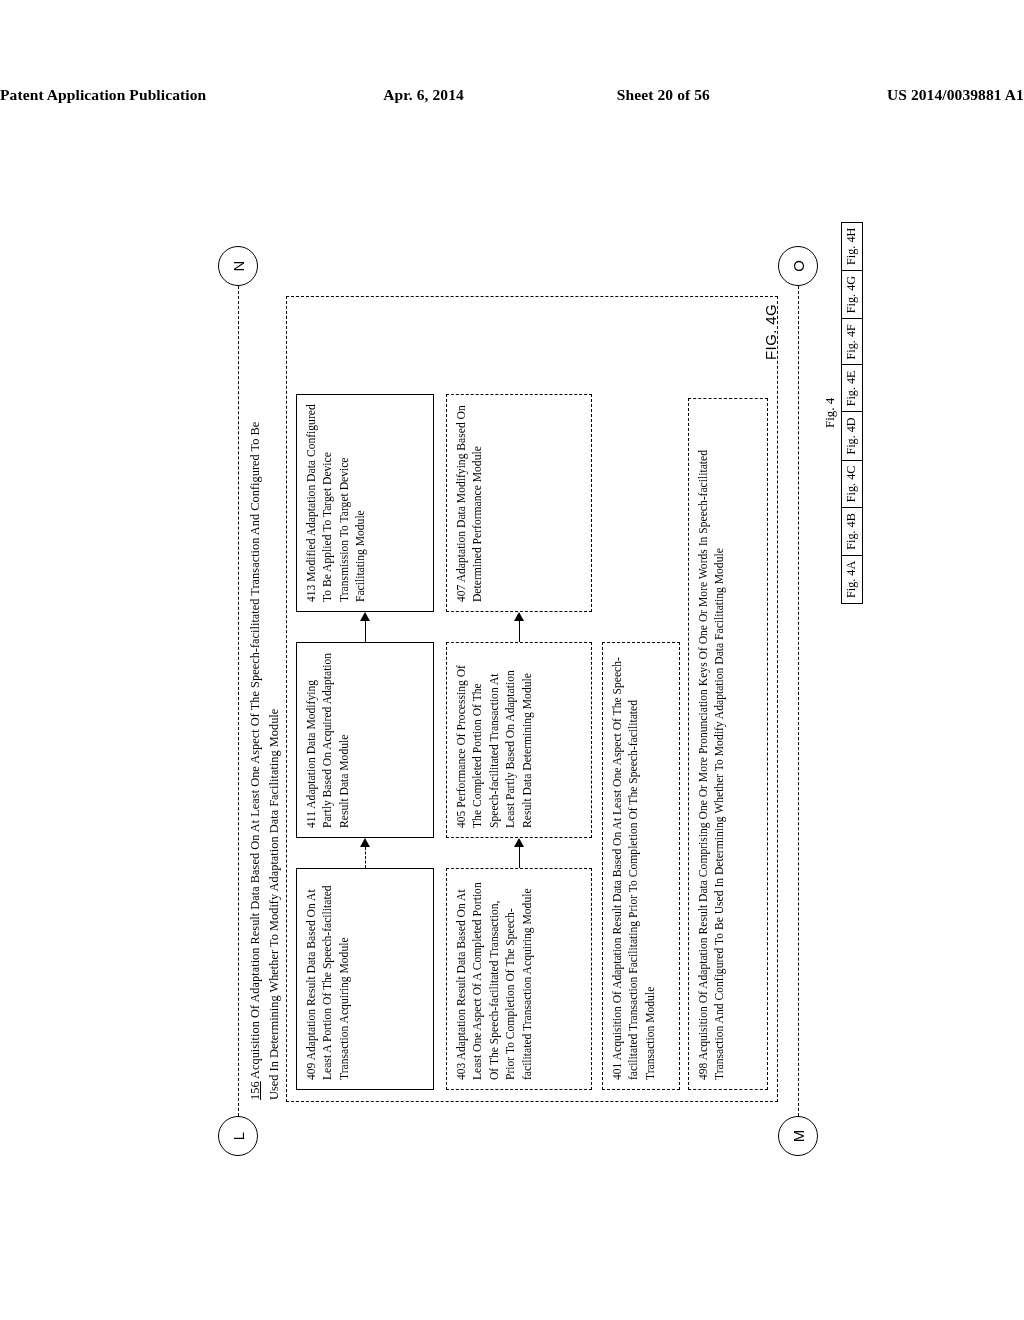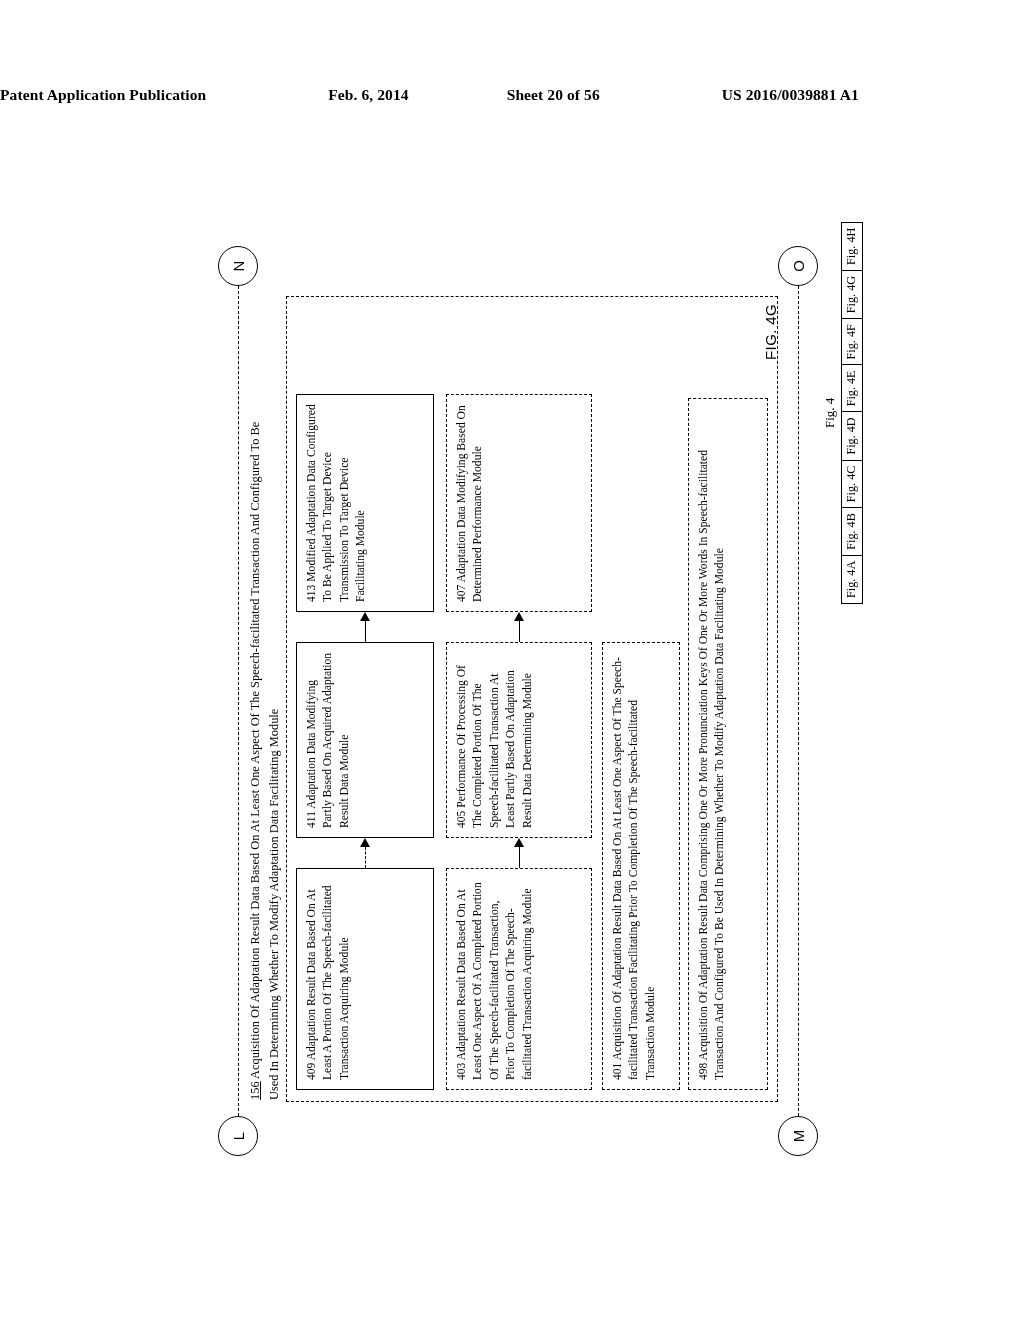--- a/index.html
+++ b/index.html
@@ -5,21 +5,21 @@
   html,body{margin:0;padding:0;}
   body{
     width:1024px;height:1320px;background:#fff;
     font-family:"Liberation Serif", serif;color:#000;
     position:relative;overflow:hidden;
   }
 
   
   .pub-header{
     position:absolute;left:0;top:86px;width:1024px;
-    display:flex;justify-content:flex-start;align-items:baseline;
+    display:flex;justify-content:space-between;align-items:baseline;
     font-family:"Liberation Serif", serif;
     font-weight:bold;font-size:15.5px;letter-spacing:.1px;
     white-space:nowrap;
     gap:39px;
   }
   .pub-header .seg{display:inline-block;}
   .gap-lg{display:inline-block;width:44px;}
   .gap-md{display:inline-block;width:20px;}
 
   
@@ -122,25 +122,25 @@
     font-family:"Liberation Serif", serif;
   }
   .index-cell:last-child{border-right:none;}
 </style>
 </head>
 <body>
 
 <div class="pub-header">
   <span class="seg">Patent Application Publication</span>
   <span class="gap-lg"></span>
-  <span class="seg">Feb. 6, 2014</span>
+  <span class="seg">Apr. 6, 2014</span>
   <span class="gap-md"></span>
   <span class="seg">Sheet 20 of 56</span>
   <span class="gap-lg"></span>
-  <span class="seg">US 2016/0039881 A1</span>
+  <span class="seg">US 2014/0039881 A1</span>
 </div>
 
 <div class="stage">
 
   <div class="rail rail-top"></div>
   <div class="rail rail-bottom"></div>
 
   <div class="conn conn-L">
     <span>L</span>
   </div>

